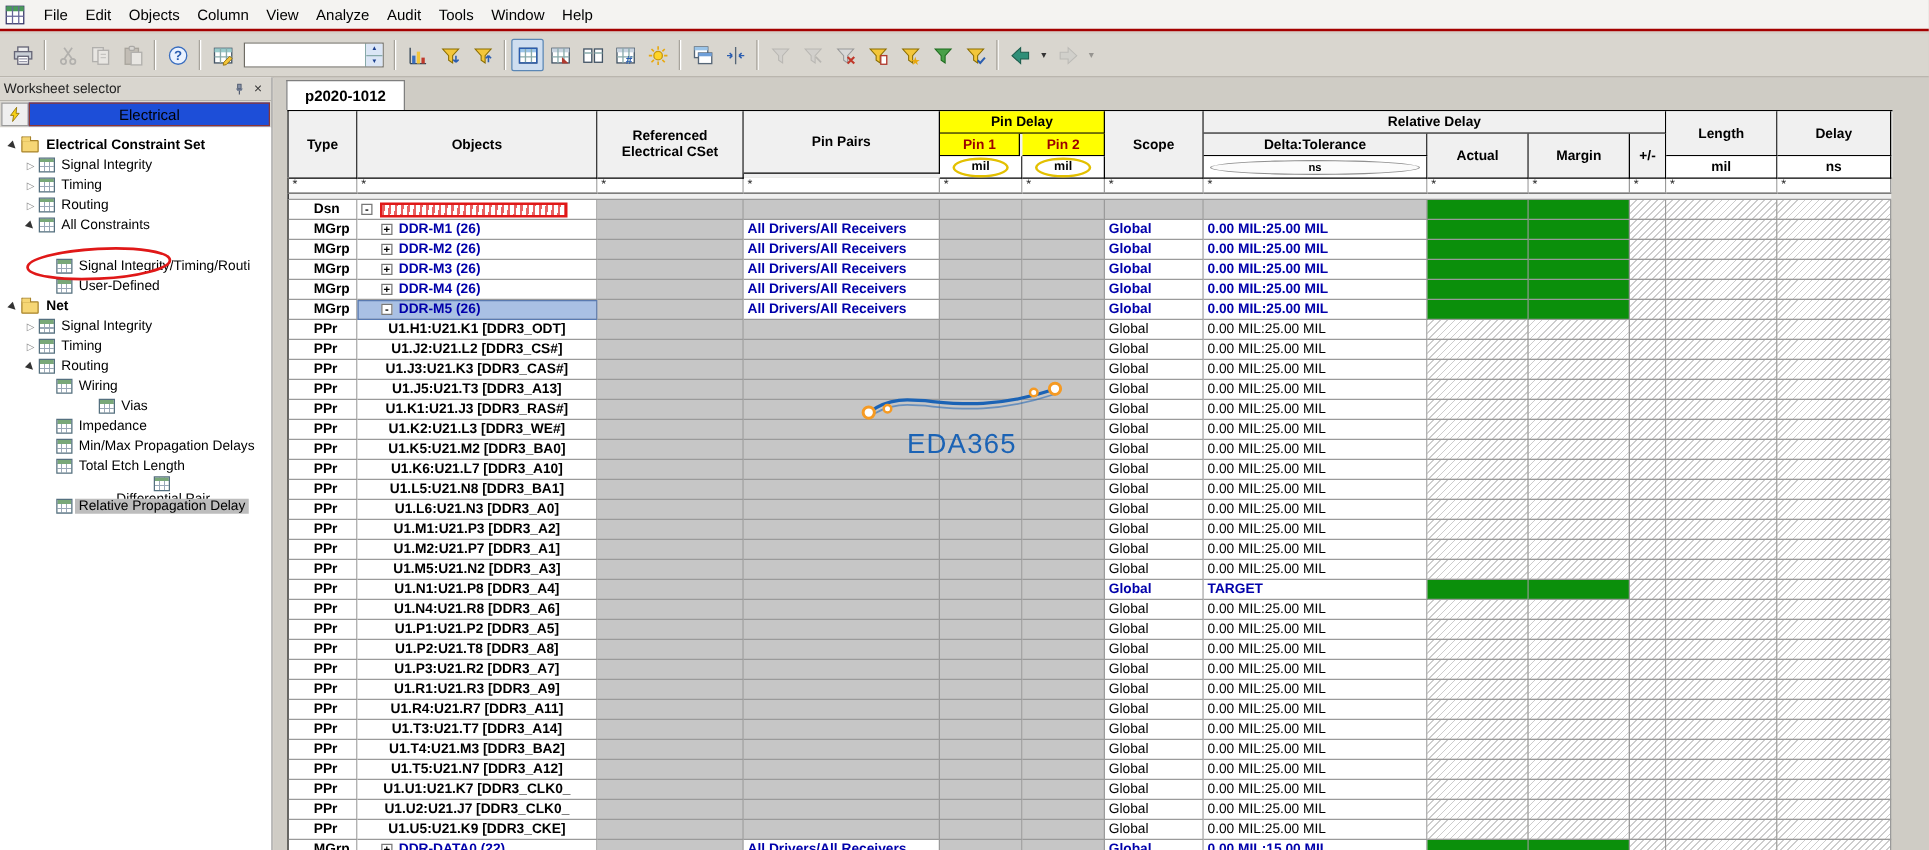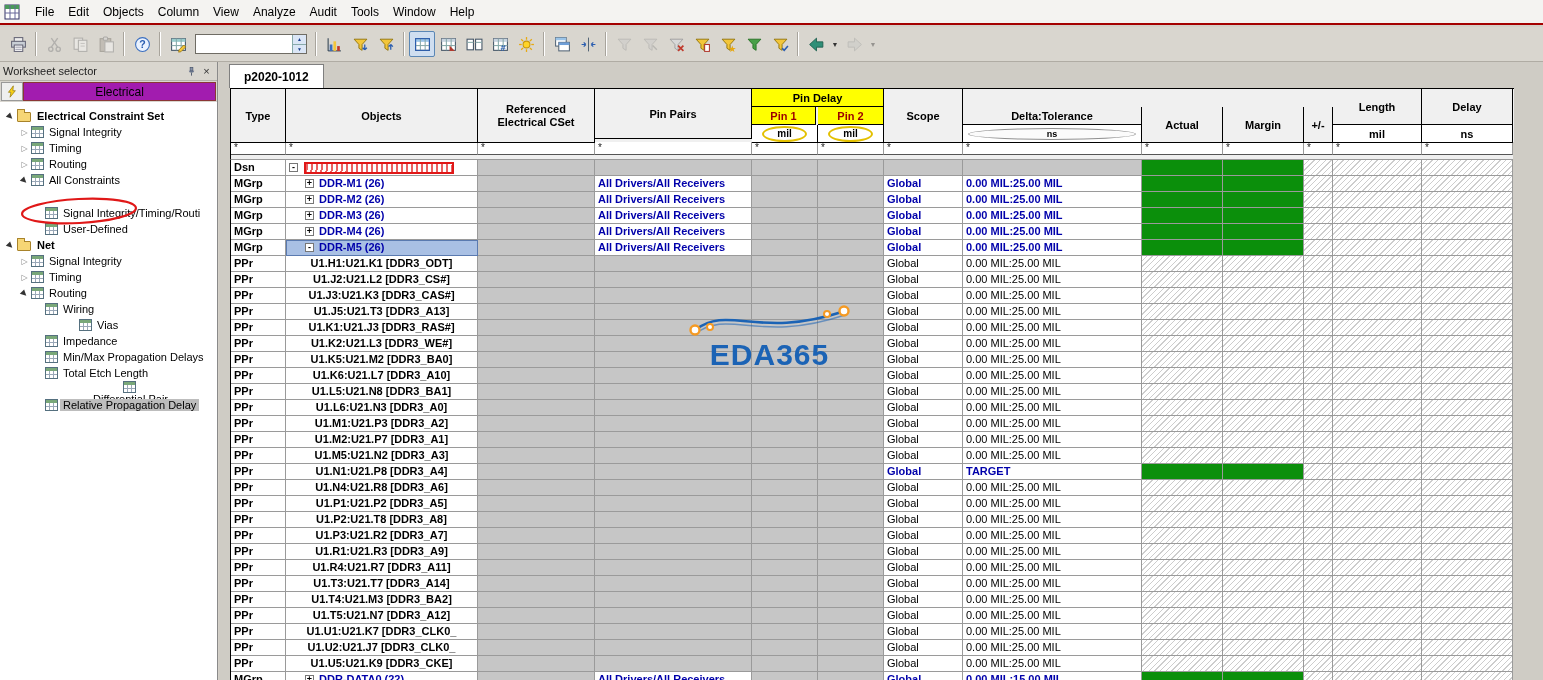--- a/index.html
+++ b/index.html
@@ -33,21 +33,21 @@
 
   
   #left{position:absolute;left:0;top:62px;width:218px;height:618px;background:#fff;border-right:1px solid #8a8a8a}
   #ws-head{height:19px;background:#d9d6cf;border-bottom:1px solid #b5b2aa;display:flex;align-items:center;padding:0 3px}
   #ws-head .ttl{flex:1;color:#222}
   .hbtn{width:15px;height:15px;display:flex;align-items:center;justify-content:center;color:#333}
   .hbtn svg{width:11px;height:11px}
   #domainbar{height:21px;display:flex;align-items:stretch;background:#d9d6cf;padding:1px}
   .boltbtn{width:22px;flex:none;display:flex;align-items:center;justify-content:center;background:#efefef;border:1px solid #999}
   .boltbtn svg{width:13px;height:15px}
-  .dbox{flex:1;background:#a21caf;border:1px solid #8b3535;display:flex;align-items:center;justify-content:center;font-size:12px}
+  .dbox{flex:1;background:#1d4ed8;border:1px solid #8b3535;display:flex;align-items:center;justify-content:center;font-size:12px}
   #tree{position:absolute;left:0;top:40px;right:0;bottom:0;background:#fff;padding-top:6px;overflow:hidden}
   .titem{height:16px;display:flex;align-items:center;white-space:nowrap;cursor:default}
   .exp{width:13px;flex:none;font-size:8px;color:#888;text-align:center}
   .exp.open{color:#333;transform:rotate(45deg)}
   .ficon{width:14px;height:10px;flex:none;margin:2px 3px 0 0;background:#f6d675;border:1px solid #a8832a;
     border-radius:1px;position:relative}
   .ficon::before{content:"";position:absolute;left:-1px;top:-4px;width:6px;height:3px;background:#f6d675;
     border:1px solid #a8832a;border-bottom:none;border-radius:1px 1px 0 0}
   .sicon{width:13px;height:12px;flex:none;margin-right:2px;border:1px solid #55707f;background:
     linear-gradient(#79a879 0 3px, rgba(0,0,0,0) 3px),
@@ -102,41 +102,41 @@
   #spacer{height:5px;width:1283px;border-left:1px solid #000;border-bottom:1px solid #999;background:#efefef}
   #rows{border-left:1px solid #000}
   .trow{display:flex;height:16px}
   .c{height:16px;flex:none;border-right:1px solid #9a9a9a;border-bottom:1px solid #9a9a9a;
     line-height:15px;overflow:hidden;white-space:nowrap;background:#fff}
   .cw0{width:55px}.cw1{width:192px}.cw2{width:117px}.cw3{width:157px}.cw4{width:66px}.cw5{width:66px}
   .cw6{width:79px}.cw7{width:179px}.cw8{width:81px}.cw9{width:81px}.cw10{width:29px}.cw11{width:89px}.cw12{width:91px}
   .gray{background:#c6c6c6}
   .hatch{background:repeating-linear-gradient(135deg,#ffffff 0 3px,#cdcdcd 3px 4px)}
   .green{background:var(--green)}
-  .typec{font-weight:bold;padding-left:3px}
+  .typec{font-weight:bold;padding-left:20px}
   .objcell{display:flex;align-items:center}
   .ppr .objcell{justify-content:center}
   .objtext{margin-left:5px}
   .ppr .objtext{font-weight:bold;margin-left:0}
   .ppair,.scopec,.deltac{padding-left:3px}
   .mgrp .objtext,.mgrp .ppair,.mgrp .scopec,.mgrp .deltac{color:var(--rowblue);font-weight:bold}
   .target .scopec,.target .deltac{color:var(--rowblue);font-weight:bold}
   .dsn .expbox{margin-left:3px}
   .mgrp .expbox{margin-left:19px}
   .sel .objcell{background:var(--sel);outline:1px solid #5a7ab0;outline-offset:-1px}
   .expbox{display:inline-block;width:9px;height:9px;flex:none;border:1px solid #777;background:#fff;
     font-size:9px;line-height:7px;text-align:center;font-weight:bold}
   .redact{display:inline-block;width:150px;height:12px;flex:none;border:2px solid var(--annred);margin-left:6px;
     background:repeating-linear-gradient(95deg,rgba(224,32,32,.7) 0 2px,rgba(255,255,255,.15) 2px 5px)}
 
   #watermark{position:absolute;left:458px;top:238px;width:185px;text-align:center;pointer-events:none}
   #watermark svg{display:block;margin:0 auto}
   .wmline{stroke:var(--wmblue)}
   .wmdot{stroke:var(--wmorange)}
-  #wm-text{font-size:30px;font-weight:bold;color:var(--wmblue);letter-spacing:1px;line-height:30px}
+  #wm-text{font-size:22px;font-weight:normal;color:var(--wmblue);letter-spacing:1px;line-height:30px}
 </style>
 </head>
 <body>
 
 <div id="menubar">
   <svg class="appicon" viewBox="0 0 16 16">
     <rect x="1" y="1" width="14" height="14" fill="#fff" stroke="#336"></rect>
     <rect x="1" y="1" width="14" height="4" fill="#4a9a5a"></rect>
     <line x1="6" y1="1" x2="6" y2="15" stroke="#669"></line>
       <line x1="11" y1="1" x2="11" y2="15" stroke="#669"></line>
@@ -481,20 +481,21 @@
       <div class="hc h-pd hy">Pin Delay</div>
       <div class="hc h-p1 hy hred">Pin 1</div>
       <div class="hc h-p2 hy hred">Pin 2</div>
       <div class="hc h-p1u hw">
           <span class="ovalY">mil</span>
         </div>
       <div class="hc h-p2u hw">
           <span class="ovalY">mil</span>
         </div>
       <div class="hc h-scope">Scope</div>
+      <div class="hc h-rd">Relative Delay</div>
       <div class="hc h-delta">Delta:Tolerance</div>
       <div class="hc h-deltau hw">
           <span class="ovalG">ns</span>
         </div>
       <div class="hc h-act">Actual</div>
       <div class="hc h-marg">Margin</div>
       <div class="hc h-pm">+/-</div>
       <div class="hc h-len">Length</div>
       <div class="hc h-lenu hw">mil</div>
       <div class="hc h-del">Delay</div>

